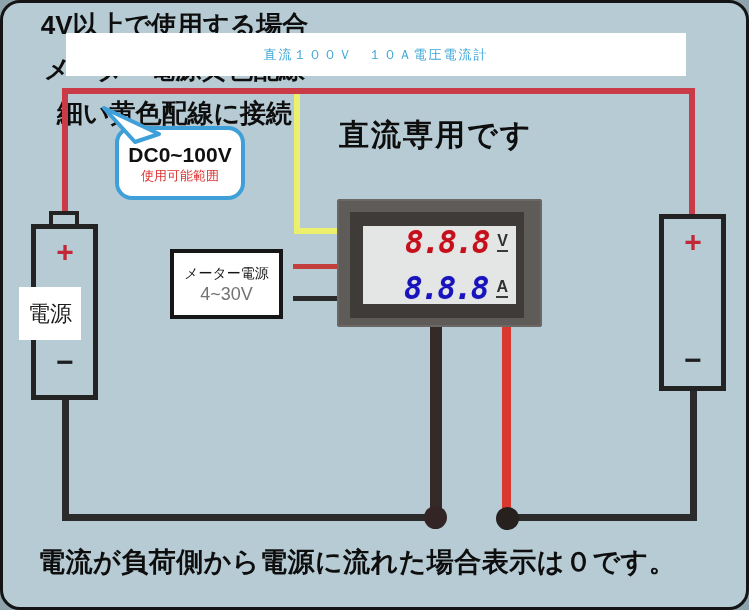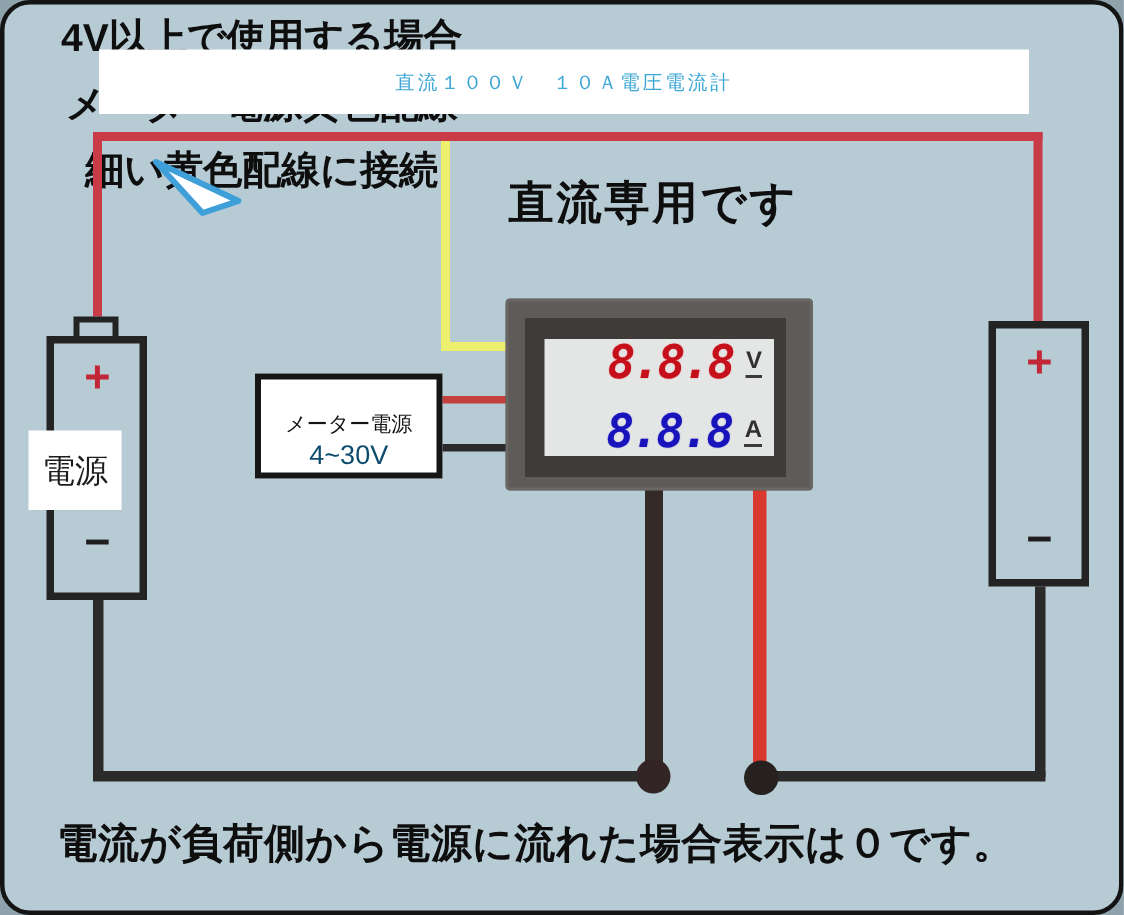--- a/index.html
+++ b/index.html
@@ -93,27 +93,27 @@
     position: absolute; background: #ffffff; z-index: 2;
     display: flex; align-items: center; justify-content: center;
     font-size: 22px; color: #1c1c1c;
   }
   .src-label  { left: 16px;  top: 284px; width: 62px; height: 53px; }
   .load-label { left: 648px; top: 270px; width: 83px; height: 55px; }
 
   
   .power-box {
     position: absolute; left: 167px; top: 246px;
-    width: 125px; height: 70px;
+    width: 113px; height: 70px;
     background: #ffffff; border: 4px solid #161616;
-    display: flex; flex-direction: column; align-items: center; justify-content: flex-end;
+    display: flex; flex-direction: column; align-items: center; justify-content: center;
     z-index: 2;
   }
   .power-box .l1 { font-size: 14px; color: #141414; line-height: 20px; }
-  .power-box .l2 { font-size: 18px; color: #0c4a6e; line-height: 23px; }
+  .power-box .l2 { font-size: 18px; color: #737373; line-height: 23px; }
 
   
   .meter {
     position: absolute; left: 334px; top: 196px;
     width: 205px; height: 128px;
     background: #5e5b58; border-radius: 3px; z-index: 2;
     box-shadow: inset 0 0 0 2px #6a6764;
   }
   .meter-bezel {
     position: absolute; left: 13px; top: 13px;
@@ -169,20 +169,24 @@
   <div class="wire w-brown meter-blk-v"></div>
   <div class="wire w-redv meter-red-v"></div>
   <div class="wire w-black load-neg-v"></div>
   <div class="wire w-black load-neg-h"></div>
   <div class="dot dot-a"></div>
   <div class="dot dot-b"></div>
 
   <svg class="callout-tail" width="62" height="42">
     <polygon points="5,5 60,31 36,39" fill="#ffffff" stroke="#3f9fd8" stroke-width="4" stroke-linejoin="round"></polygon>
   </svg>
+  <div class="callout">
+    <div class="range">DC0~100V</div>
+    <div class="scope">使用可能範囲</div>
+  </div>
 
   <div class="bat-cap"></div>
   <div class="bat-body src-body"></div>
   <div class="term plus src-plus">+</div>
   <div class="bat-label src-label">電源</div>
   <div class="term minus src-minus">−</div>
 
   <div class="bat-body load-body"></div>
   <div class="term plus load-plus">+</div>
   <div class="term minus load-minus">−</div>

